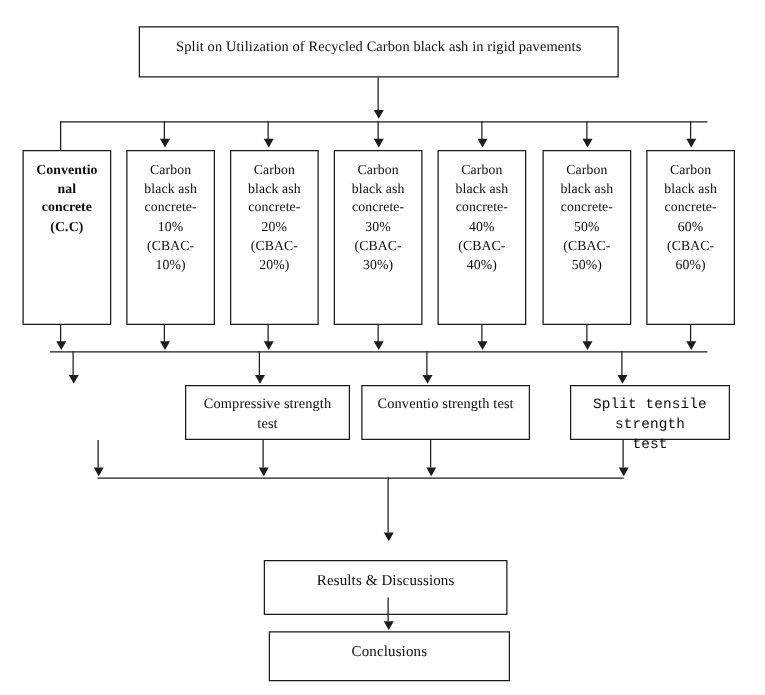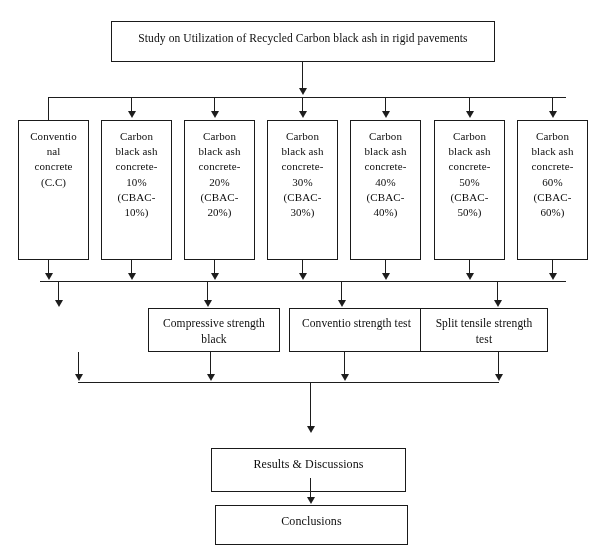--- a/index.html
+++ b/index.html
@@ -31,38 +31,38 @@
     font-size:11.5px;
   }
   .title-box .txt{padding-top:9px;}
 
   
   .mix-box{
     top:120px;width:71px;height:140px;
     font-size:11px;
   }
   .mix-box .txt{padding-top:8px;}
-  .mix-0{left:18px;}
+  .mix-0{left:18px;font-weight:bold;}
   .mix-1{left:101px;}
   .mix-2{left:184px;}
   .mix-3{left:267px;}
   .mix-4{left:350px;}
   .mix-5{left:434px;}
   .mix-6{left:517px;}
 
   
   .test-box{
     top:308px;height:44px;
     font-size:11.5px;
   }
   .test-box .txt{padding-top:7px;}
   .test-0{left:26px;width:105px;}
   .test-1{left:148px;width:132px;}
   .test-2{left:289px;width:135px;}
-  .test-3{left:420px;width:128px;}
+  .test-3{left:456px;width:128px;font-family:Liberation Mono, monospace;}
 
   
   .results-box{left:211px;top:448px;width:195px;height:44px;font-size:12px;}
   .results-box .txt{padding-top:7px;}
   .conclusions-box{left:215px;top:505px;width:193px;height:40px;font-size:12px;}
   .conclusions-box .txt{padding-top:7px;}
 
   
   .ln{position:absolute;background:#1d1d1d;}
   .v{width:1.4px;}
@@ -74,21 +74,21 @@
     border-right:4px solid transparent;
     border-top:7px solid #1d1d1d;
   }
 </style>
 </head>
 <body>
 
 <div id="page">
 
   <div class="box title-box">
-    <span class="txt">Study on Utilization of Recycled Carbon black ash in rigid pavements</span>
+    <span class="txt">Split on Utilization of Recycled Carbon black ash in rigid pavements</span>
   </div>
 
   <div class="ln v" style="left:302px;top:62px;height:28px;"></div>
   <div class="arrow" style="left:298.5px;top:88px;"></div>
 
   <div class="ln h" style="left:48px;top:97px;width:518px;"></div>
 
   <div class="ln v" style="left:48px;top:97px;height:23px;"></div>
   <div class="ln v" style="left:131px;top:97px;height:16px;"></div>
   <div class="arrow" style="left:127.5px;top:111px;"></div>
@@ -179,21 +179,21 @@
   <div class="arrow" style="left:54.5px;top:300px;"></div>
   <div class="ln v" style="left:207px;top:281px;height:20px;"></div>
   <div class="arrow" style="left:203.5px;top:300px;"></div>
   <div class="ln v" style="left:341px;top:281px;height:20px;"></div>
   <div class="arrow" style="left:337.5px;top:300px;"></div>
   <div class="ln v" style="left:497px;top:281px;height:20px;"></div>
   <div class="arrow" style="left:493.5px;top:300px;"></div>
 
   <div class="box test-box test-1">
     <span class="txt">Compressive strength
-black</span>
+test</span>
   </div>
   <div class="box test-box test-2">
     <span class="txt">Conventio strength test</span>
   </div>
   <div class="box test-box test-3">
     <span class="txt">Split tensile strength
 test</span>
   </div>
 
   <div class="ln v" style="left:78px;top:352px;height:22px;"></div>

